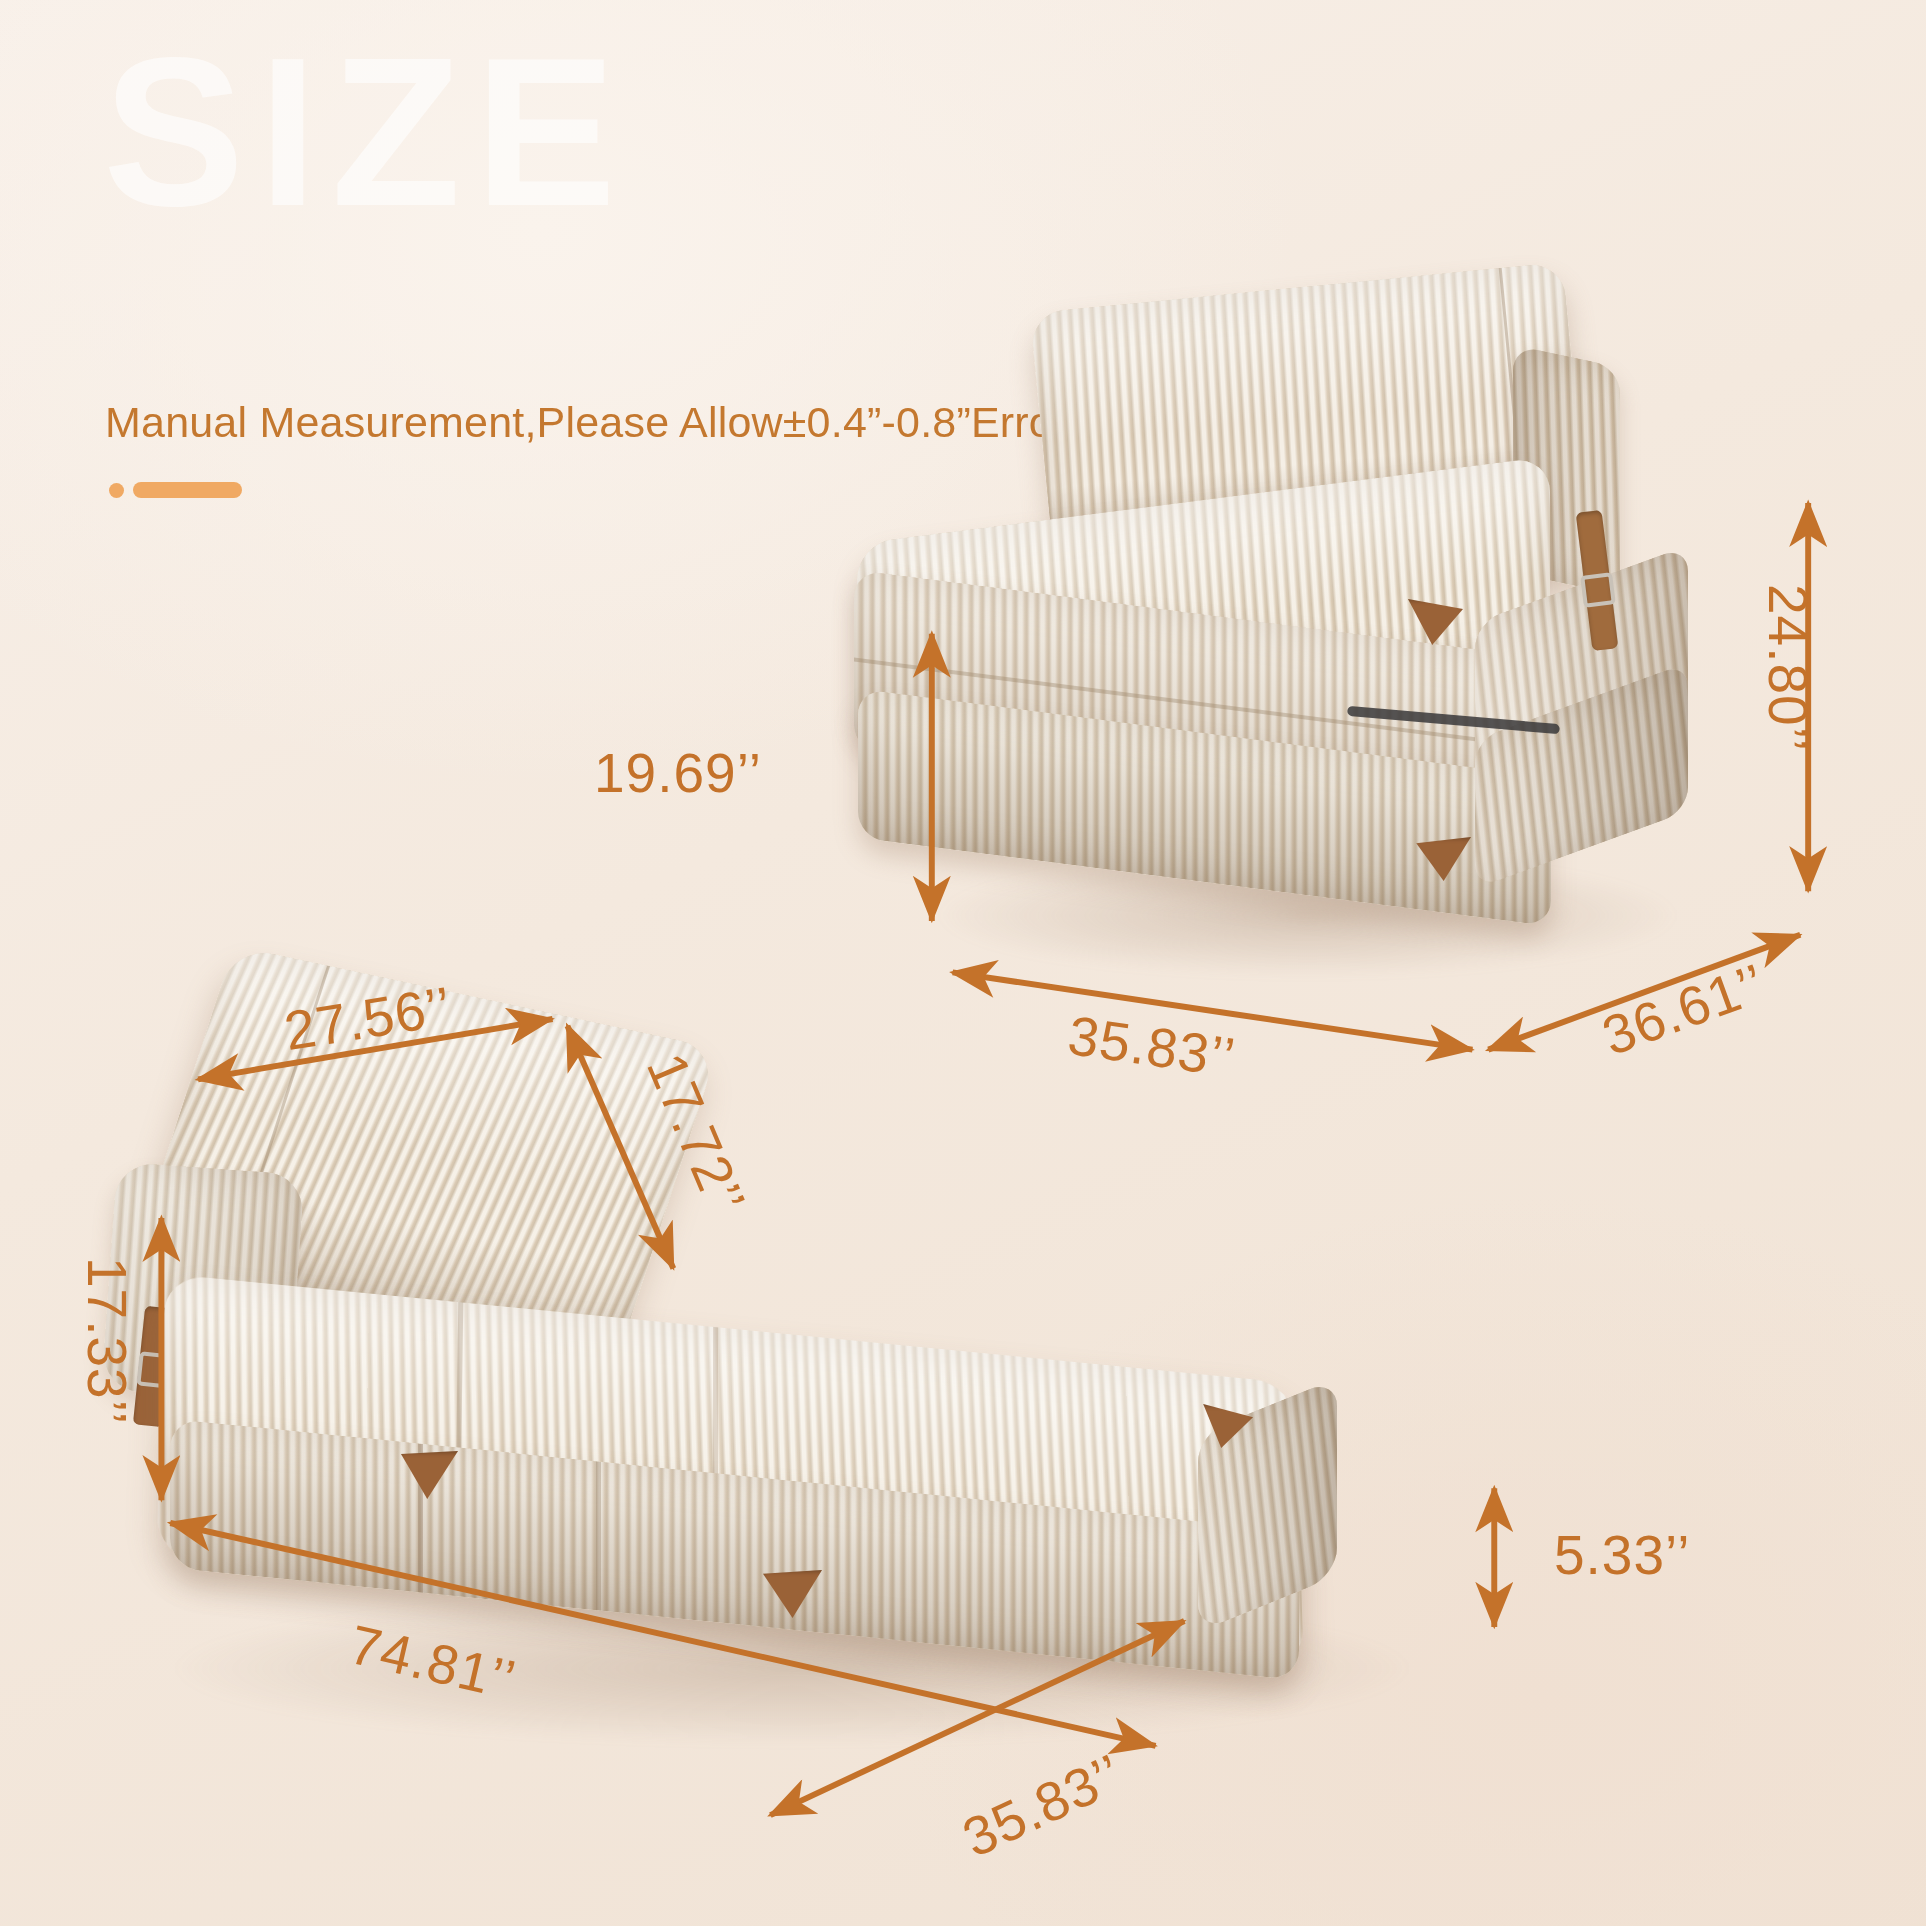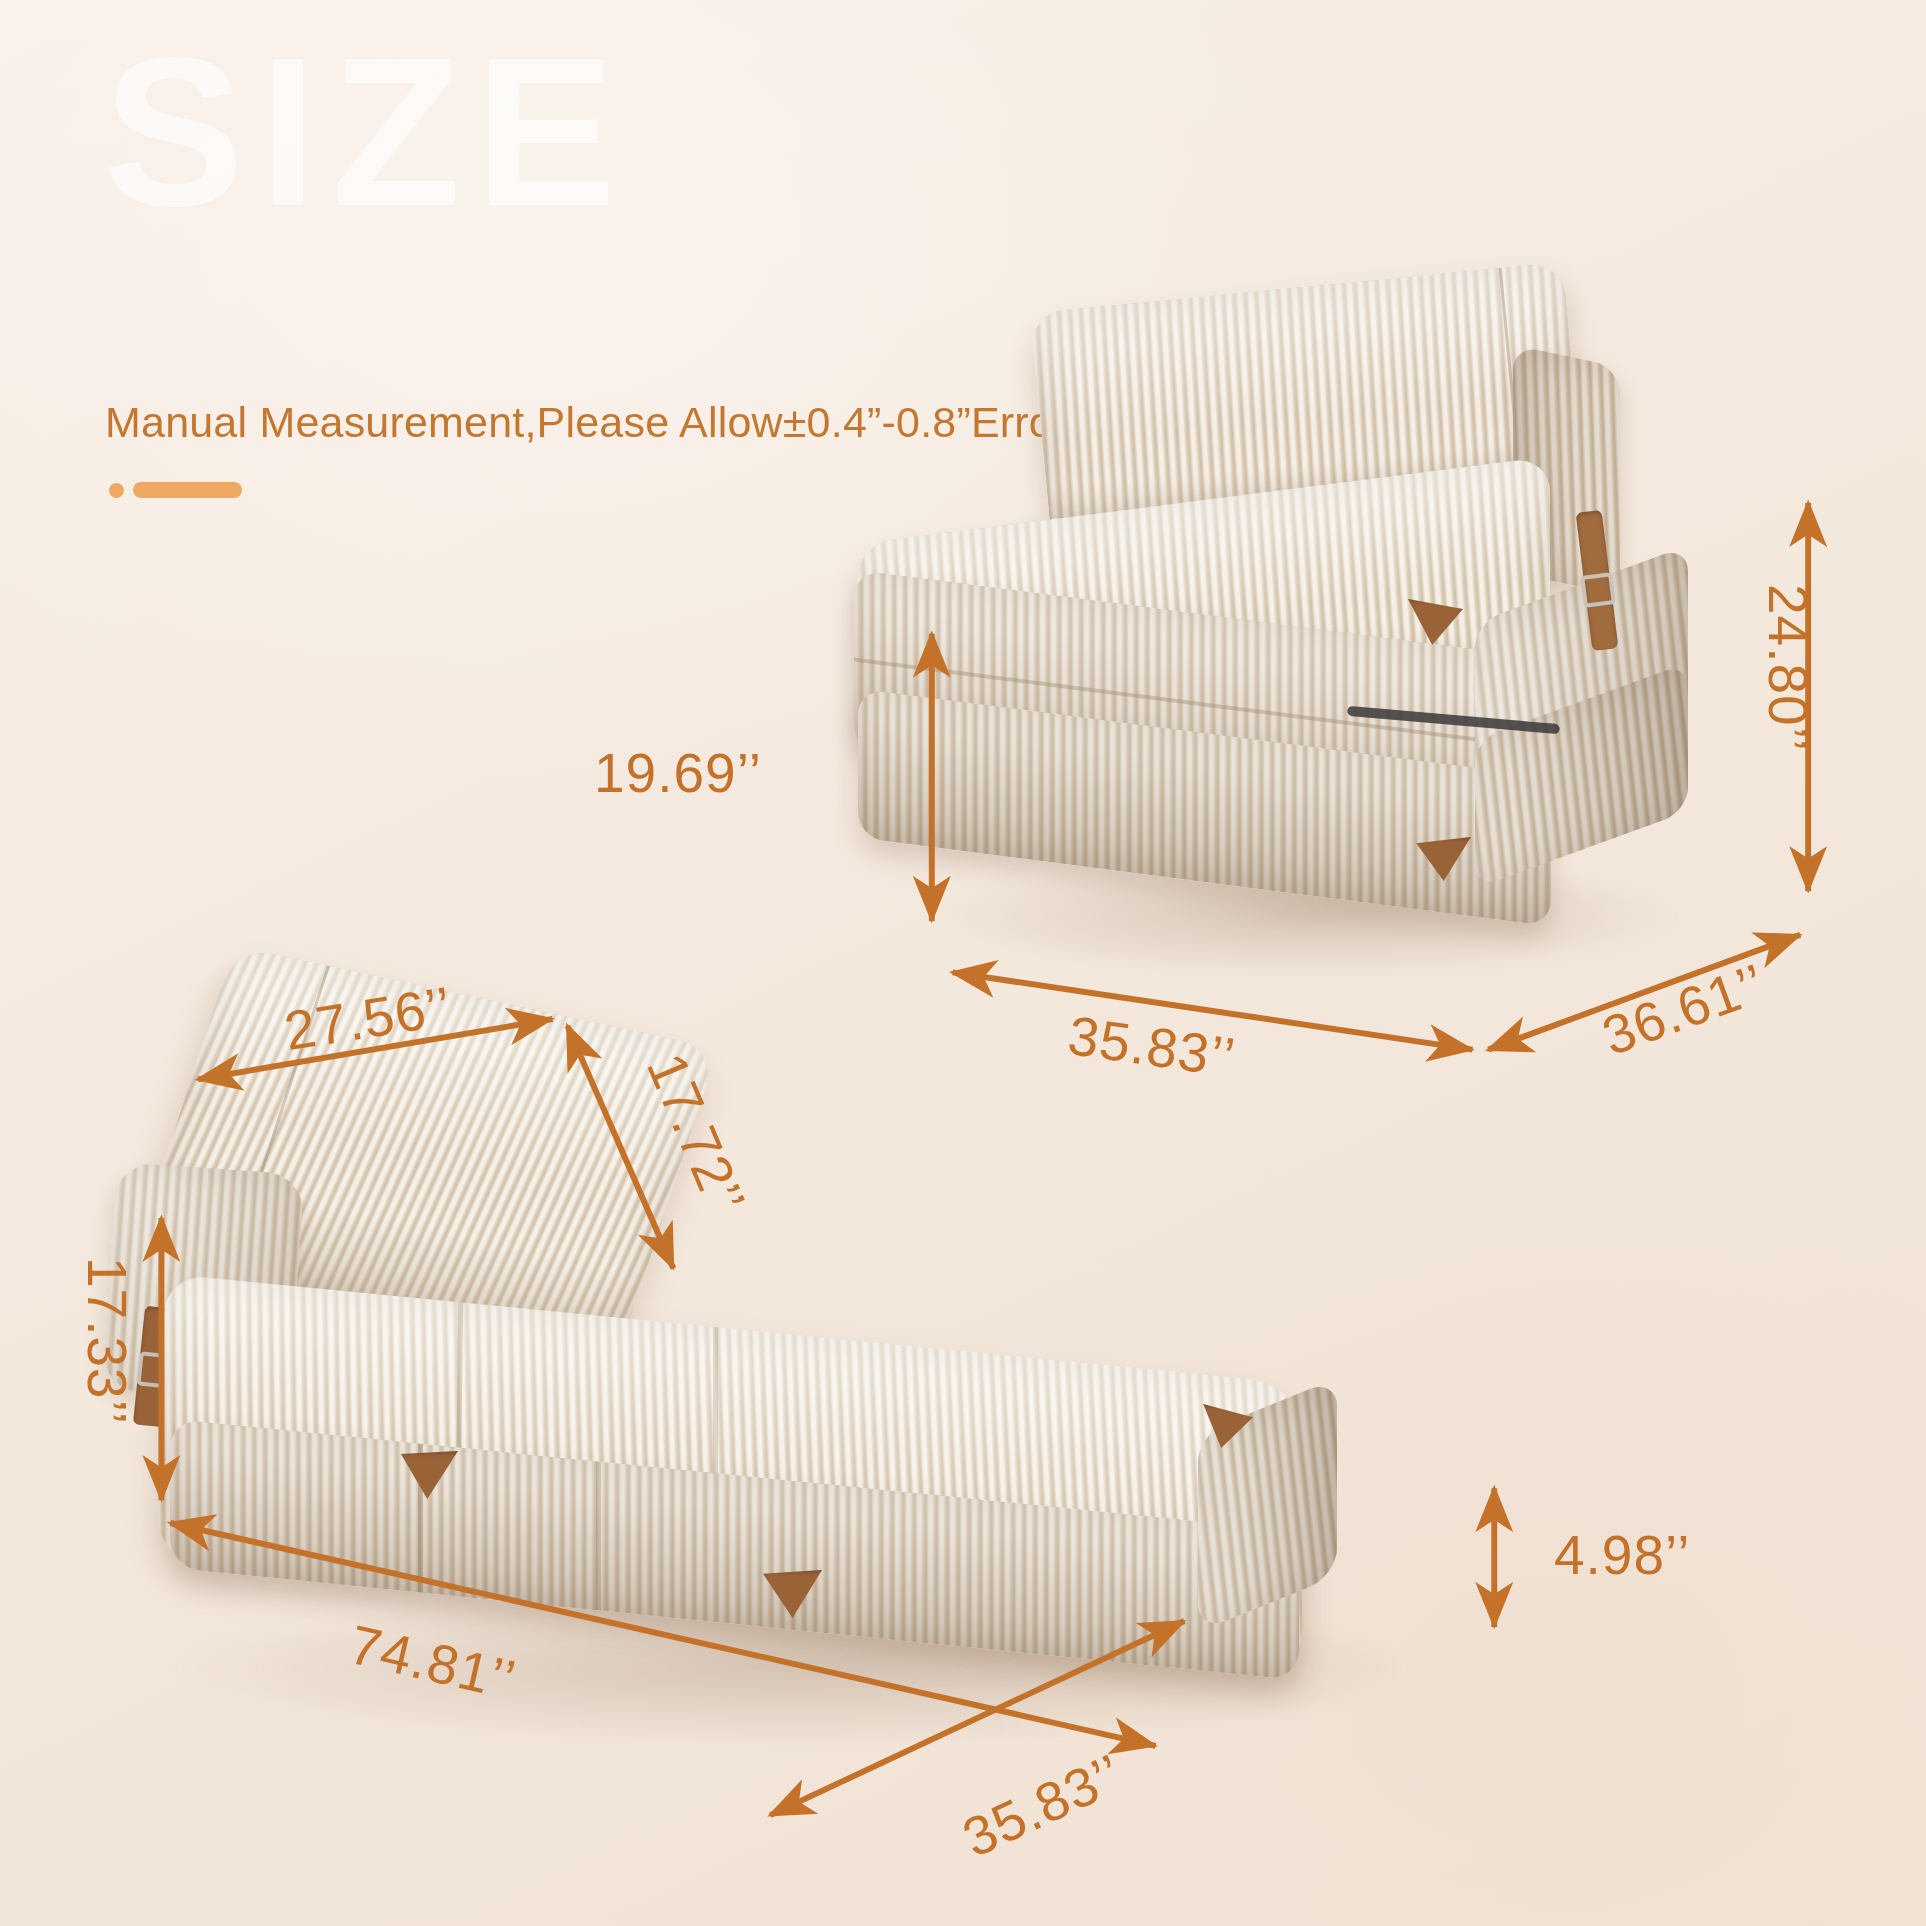--- a/index.html
+++ b/index.html
@@ -273,16 +273,16 @@
   <div class="dim" style="left:280px;top:1000px;font-size:55px;transform:rotate(-9deg);transform-origin:left top;">27.56’’</div>
 
   <div class="dim" style="left:693px;top:1044px;font-size:55px;transform:rotate(67deg);transform-origin:left top;">17.72’’</div>
 
   <div class="dim" style="left:139px;top:1257px;font-size:55px;transform:rotate(90deg);transform-origin:left top;">17.33’’</div>
 
   <div class="dim" style="left:358px;top:1612px;font-size:55px;transform:rotate(13deg);transform-origin:left top;">74.81’’</div>
 
   <div class="dim" style="left:953px;top:1812px;font-size:55px;transform:rotate(-25deg);transform-origin:left top;">35.83’’</div>
 
-  <div class="dim" style="left:1554px;top:1523px;font-size:55px;">4.98’’</div>
+  <div class="dim" style="left:1554px;top:1523px;font-size:55px;">5.33’’</div>
 
 </div>
 
 
 </body></html>

